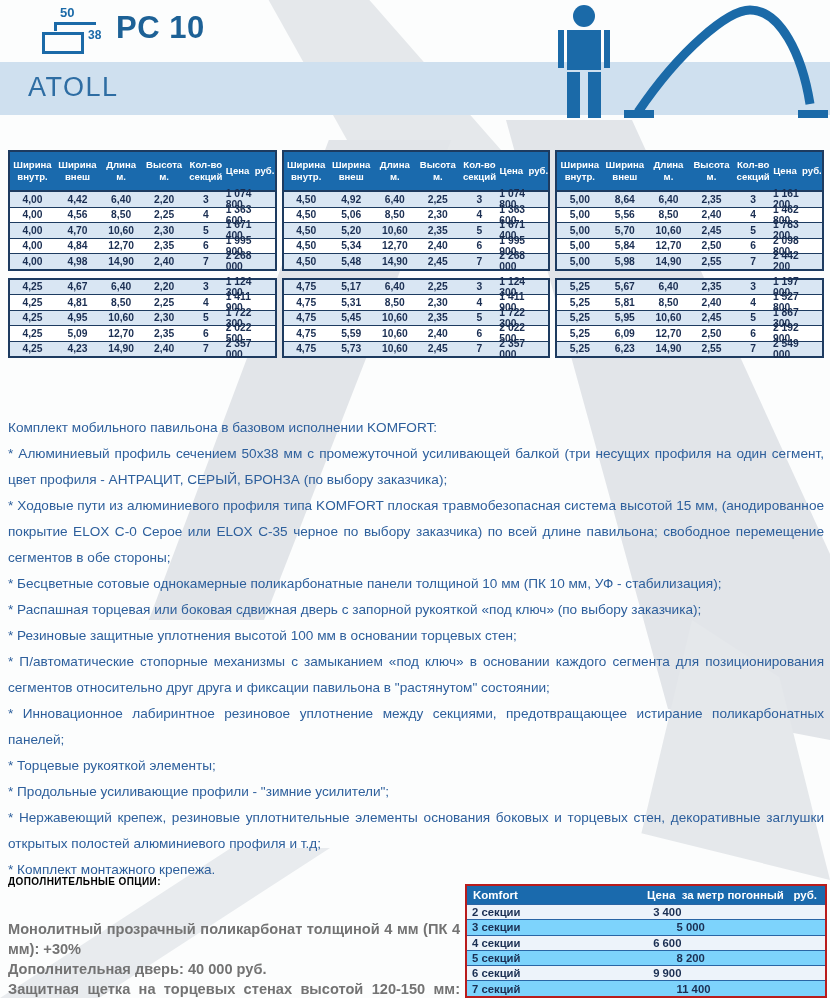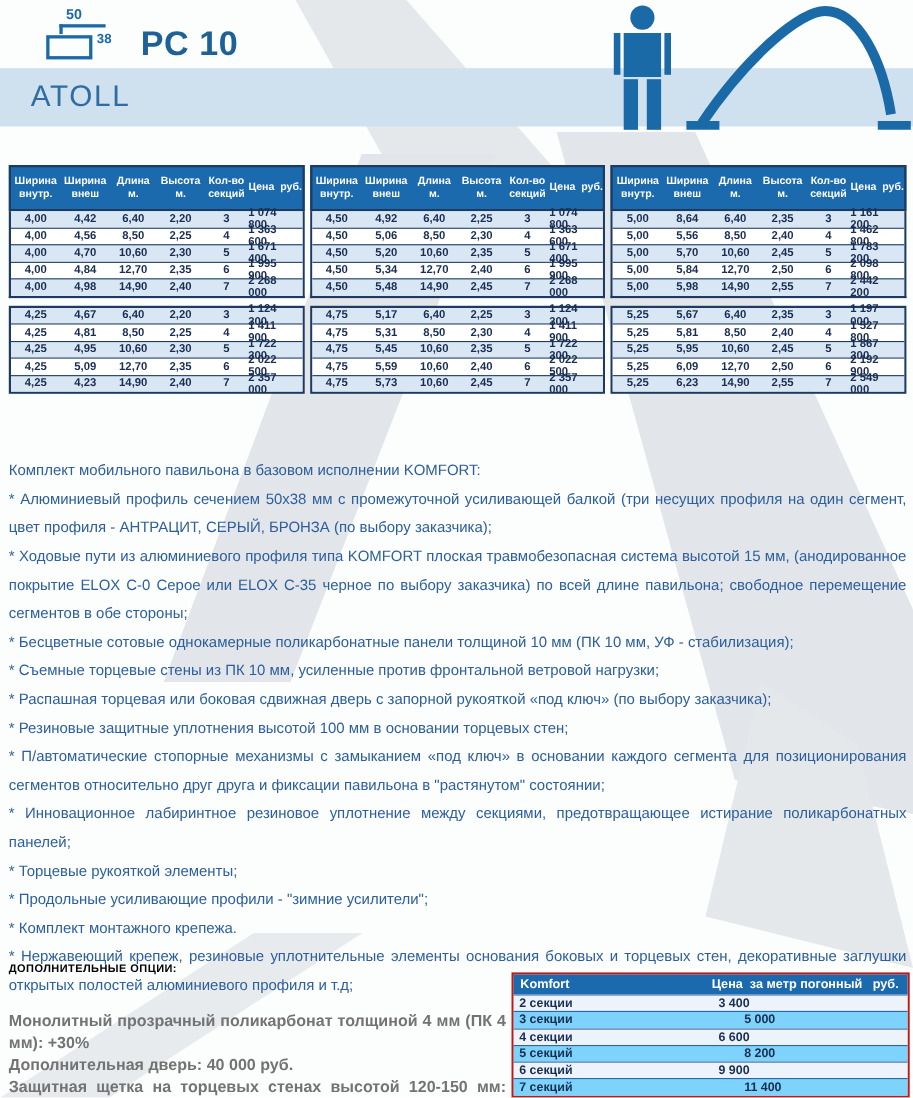--- a/index.html
+++ b/index.html
@@ -14,21 +14,21 @@
   .wm5{left:0;top:848px;width:330px;height:150px;clip-path:polygon(70% 0,100% 0,30% 100%,0 100%);background:#e8ebee;}
   .layer{position:absolute;z-index:1;}
 
   
   .dim-icon{left:40px;top:6px;width:74px;height:52px;}
   .dim-line{position:absolute;left:14px;top:16px;width:42px;border-top:3px solid #1b6aa8;}
   .dim-tick{position:absolute;left:14px;top:16px;width:3px;height:9px;background:#1b6aa8;}
   .dim-50{position:absolute;left:20px;top:-1px;font-size:13px;font-weight:bold;color:#1b6aa8;}
   .dim-rect{position:absolute;left:2px;top:26px;width:36px;height:16px;border:3.5px solid #1b6aa8;}
   .dim-38{position:absolute;left:48px;top:22px;font-size:12px;font-weight:bold;color:#1b6aa8;}
-  .product-code{left:116px;top:10px;margin:12px;font-size:31px;font-weight:bold;
+  .product-code{left:116px;top:10px;margin:0;font-size:31px;font-weight:bold;
         letter-spacing:.5px;color:#1d6196;}
   .band{left:0;top:62px;width:830px;height:53px;background:#cfe0ef;}
   .series-name{position:absolute;left:28px;top:10px;font-size:27px;letter-spacing:1.5px;color:#2e6da3;}
   .hero{left:540px;top:2px;width:290px;height:118px;z-index:2;}
 
   
   .tables{left:8px;top:150px;width:816px;display:flex;gap:5px;}
   .ptable{flex:1;}
   .phead{display:flex;background:#1a6aad;border:2px solid #1d3b60;height:38px;}
   .hcell{display:flex;flex-direction:column;justify-content:center;color:#fff;
@@ -383,29 +383,28 @@
         </div>
       </div>
   </section>
 
   <section class="desc layer">
     <p>Комплект мобильного павильона в базовом исполнении KOMFORT:</p>
     <div id="bullets">
         <p class="bullet">*  Алюминиевый профиль сечением 50х38 мм с промежуточной усиливающей балкой (три несущих профиля на один сегмент, цвет профиля - АНТРАЦИТ, СЕРЫЙ, БРОНЗА (по выбору заказчика);</p>
         <p class="bullet">* Ходовые пути из алюминиевого профиля типа KOMFORT плоская травмобезопасная система высотой 15 мм, (анодированное покрытие ELOX C-0 Серое или ELOX C-35 черное по выбору заказчика) по всей длине павильона; свободное перемещение сегментов в обе стороны;</p>
         <p class="bullet">* Бесцветные сотовые однокамерные поликарбонатные панели толщиной 10 мм (ПК 10 мм, УФ - стабилизация);</p>
-        <p class="bullet">* Съемные торцевые стены из ПК 10 мм, усиленные против фронтальной ветровой нагрузки;</p>
         <p class="bullet">* Распашная торцевая или боковая сдвижная дверь с запорной рукояткой «под ключ» (по выбору заказчика);</p>
         <p class="bullet">* Резиновые защитные уплотнения высотой 100 мм в основании торцевых стен;</p>
         <p class="bullet">* П/автоматические стопорные механизмы с замыканием «под ключ» в основании каждого сегмента для позиционирования сегментов относительно друг   друга и фиксации павильона в "растянутом" состоянии;</p>
         <p class="bullet">* Инновационное лабиринтное резиновое уплотнение между секциями, предотвращающее истирание поликарбонатных панелей;</p>
         <p class="bullet">* Торцевые рукояткой элементы;</p>
         <p class="bullet">* Продольные усиливающие профили - "зимние усилители";</p>
+        <p class="bullet">* Нержавеющий крепеж, резиновые уплотнительные элементы основания боковых и торцевых стен, декоративные заглушки открытых полостей алюминиевого профиля и т.д;</p>
         <p class="bullet">* Комплект монтажного крепежа.</p>
-        <p class="bullet">* Нержавеющий крепеж, резиновые уплотнительные элементы основания боковых и торцевых стен, декоративные заглушки открытых полостей алюминиевого профиля и т.д;</p>
       </div>
   </section>
 
   <section class="opts layer">
     <h2>ДОПОЛНИТЕЛЬНЫЕ ОПЦИИ:</h2>
     <div id="opt-items">
         <p class="opt">Монолитный прозрачный поликарбонат толщиной 4 мм (ПК 4 мм): +30%</p>
         <p class="opt">Дополнительная дверь: 40 000 руб.</p>
         <p class="opt">Защитная щетка на торцевых стенах высотой 120-150 мм: 2700 руб./м.</p>
       </div>

